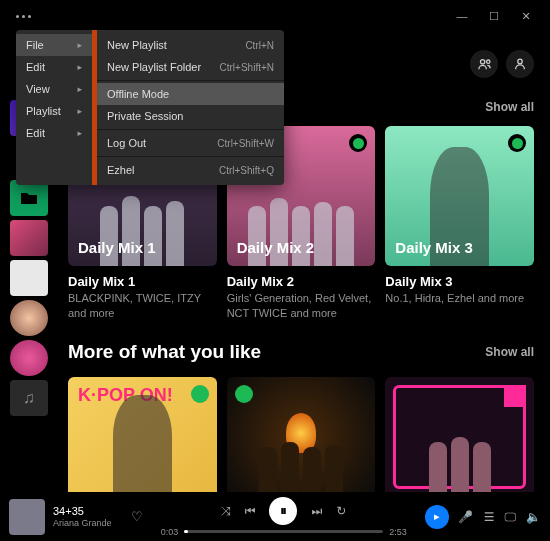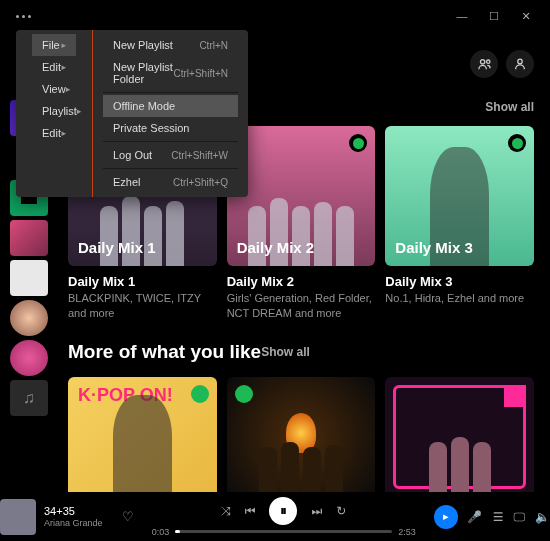--- a/index.html
+++ b/index.html
@@ -24,43 +24,43 @@
 .top-row{display:flex;justify-content:flex-end;gap:8px;margin-bottom:22px;margin-top:8px}
 .circle-btn{width:28px;height:28px;border-radius:50%;background:#1a1a1a;display:flex;align-items:center;justify-content:center;cursor:pointer;color:#ccc;font-size:13px}
 .section-head{display:flex;justify-content:flex-end;align-items:center;margin-bottom:12px}
 .show-all{font-size:12px;color:#aaa;cursor:pointer;font-weight:600}
 .cards-row{display:flex;gap:10px;margin-bottom:20px}
 .card{flex:1;cursor:pointer}
 .card-img{width:100%;height:140px;border-radius:6px;background:#333;position:relative;overflow:hidden;margin-bottom:8px;display:flex;align-items:flex-end;padding:10px}
 .card-img-label{font-size:15px;font-weight:700;color:#fff;z-index:2}
 .card-title{font-size:13px;font-weight:600;margin-bottom:2px}
 .card-sub{font-size:11px;color:#929292;line-height:1.35}
-.section-title-row{display:flex;align-items:center;margin-top:6px;margin-bottom:14px}
+.section-title-row{display:flex;justify-content:space-between;align-items:center;margin-top:6px;margin-bottom:14px}
 .section-title{font-size:19px;font-weight:700}
 .cards-row2{display:flex;gap:10px}
 .card2{flex:1;border-radius:6px;height:120px;background:#333;cursor:pointer;overflow:hidden;position:relative}
-.player{position:absolute;bottom:0;left:0;right:0;height:49px;background:#000;display:flex;align-items:center;padding:0 0;gap:8px}
+.player{position:absolute;bottom:0;left:0;right:0;height:49px;background:#000;display:flex;align-items:center;padding:0 9px;gap:8px}
 .player-art{width:36px;height:36px;border-radius:4px;background:#7a7a8a}
 .player-info{display:flex;flex-direction:column;gap:1px;min-width:68px}
 .player-title{font-size:11px;color:#fff}
 .player-artist{font-size:9px;color:#929292}
 .player-heart{color:#929292;font-size:13px;cursor:pointer;margin-left:2px}
 .player-center{flex:1;display:flex;flex-direction:column;align-items:center;gap:2px;margin:0 10px}
 .player-controls{display:flex;align-items:center;gap:14px}
 .player-ctrl{color:#aaa;cursor:pointer;font-size:12px}
 .player-play{width:28px;height:28px;border-radius:50%;background:#fff;color:#000;display:flex;align-items:center;justify-content:center;cursor:pointer;font-size:13px;font-weight:bold}
 .player-progress{display:flex;align-items:center;gap:6px;width:100%;font-size:9px;color:#929292}
 .player-bar{flex:1;height:3px;background:#444;border-radius:2px;position:relative}
 .player-bar-fill{position:absolute;left:0;top:0;height:100%;width:2%;background:#fff;border-radius:2px}
 .player-right{display:flex;align-items:center;gap:10px}
 .player-rbtn{color:#aaa;cursor:pointer;font-size:12px}
 .player-blue{width:24px;height:24px;border-radius:50%;background:#0a7cff;display:flex;align-items:center;justify-content:center;color:#fff;font-size:11px}
 .menu{position:absolute;top:30px;left:16px;display:flex;background:#2c2c2c;border-radius:4px;box-shadow:0 4px 20px rgba(0,0,0,0.6);font-size:11px;z-index:100}
-.menu-col1{width:76px;padding:4px 16px}
-.menu-col2{width:156px;padding:4px 10px;border-left:1px solid #c2410c}
+.menu-col1{width:76px;padding:4px 0}
+.menu-col2{width:192px;padding:4px 0;border-left:5px solid #c2410c}
 .menu-item{padding:5px 10px;display:flex;justify-content:space-between;align-items:center;cursor:pointer;color:#ddd}
 .menu-item.hl{background:#4a4a4a}
 .menu-item.hl2{background:#555}
 .menu-sep{height:1px;background:#1a1a1a;margin:2px 0}
 .menu-arrow{font-size:9px;color:#999}
 .menu-sc{font-size:10px;color:#999}
 .dm1{background:linear-gradient(180deg,#4a3555,#2a1f30)}
 .dm2{background:linear-gradient(180deg,#d96a9a,#7a3a5a)}
 .dm3{background:linear-gradient(180deg,#8de8c0,#4ab890)}
 .spotify-badge{position:absolute;top:8px;right:8px;width:18px;height:18px;border-radius:50%;background:#000;display:flex;align-items:center;justify-content:center}
@@ -161,21 +161,21 @@
             <div class="figures">
               <div class="fig"></div>
               <div class="fig" style="height:68px"></div>
               <div class="fig"></div>
               <div class="fig" style="height:64px"></div>
               <div class="fig"></div>
             </div>
             <span class="card-img-label">Daily Mix 2</span>
           </div>
         <div class="card-title">Daily Mix 2</div>
-        <div class="card-sub">Girls' Generation, Red Folder, NCT DREAM and more</div>
+        <div class="card-sub">Girls' Generation, Red Velvet, NCT TWICE and more</div>
       </div>
       <div class="card">
         <div class="card-img dm3">
             <div class="spotify-badge">
               <svg viewBox="0 0 24 24" fill="#1db954">
                 <circle cx="12" cy="12" r="12"></circle>
               </svg>
             </div>
             <div class="singer"></div>
             <span class="card-img-label">Daily Mix 3</span>

